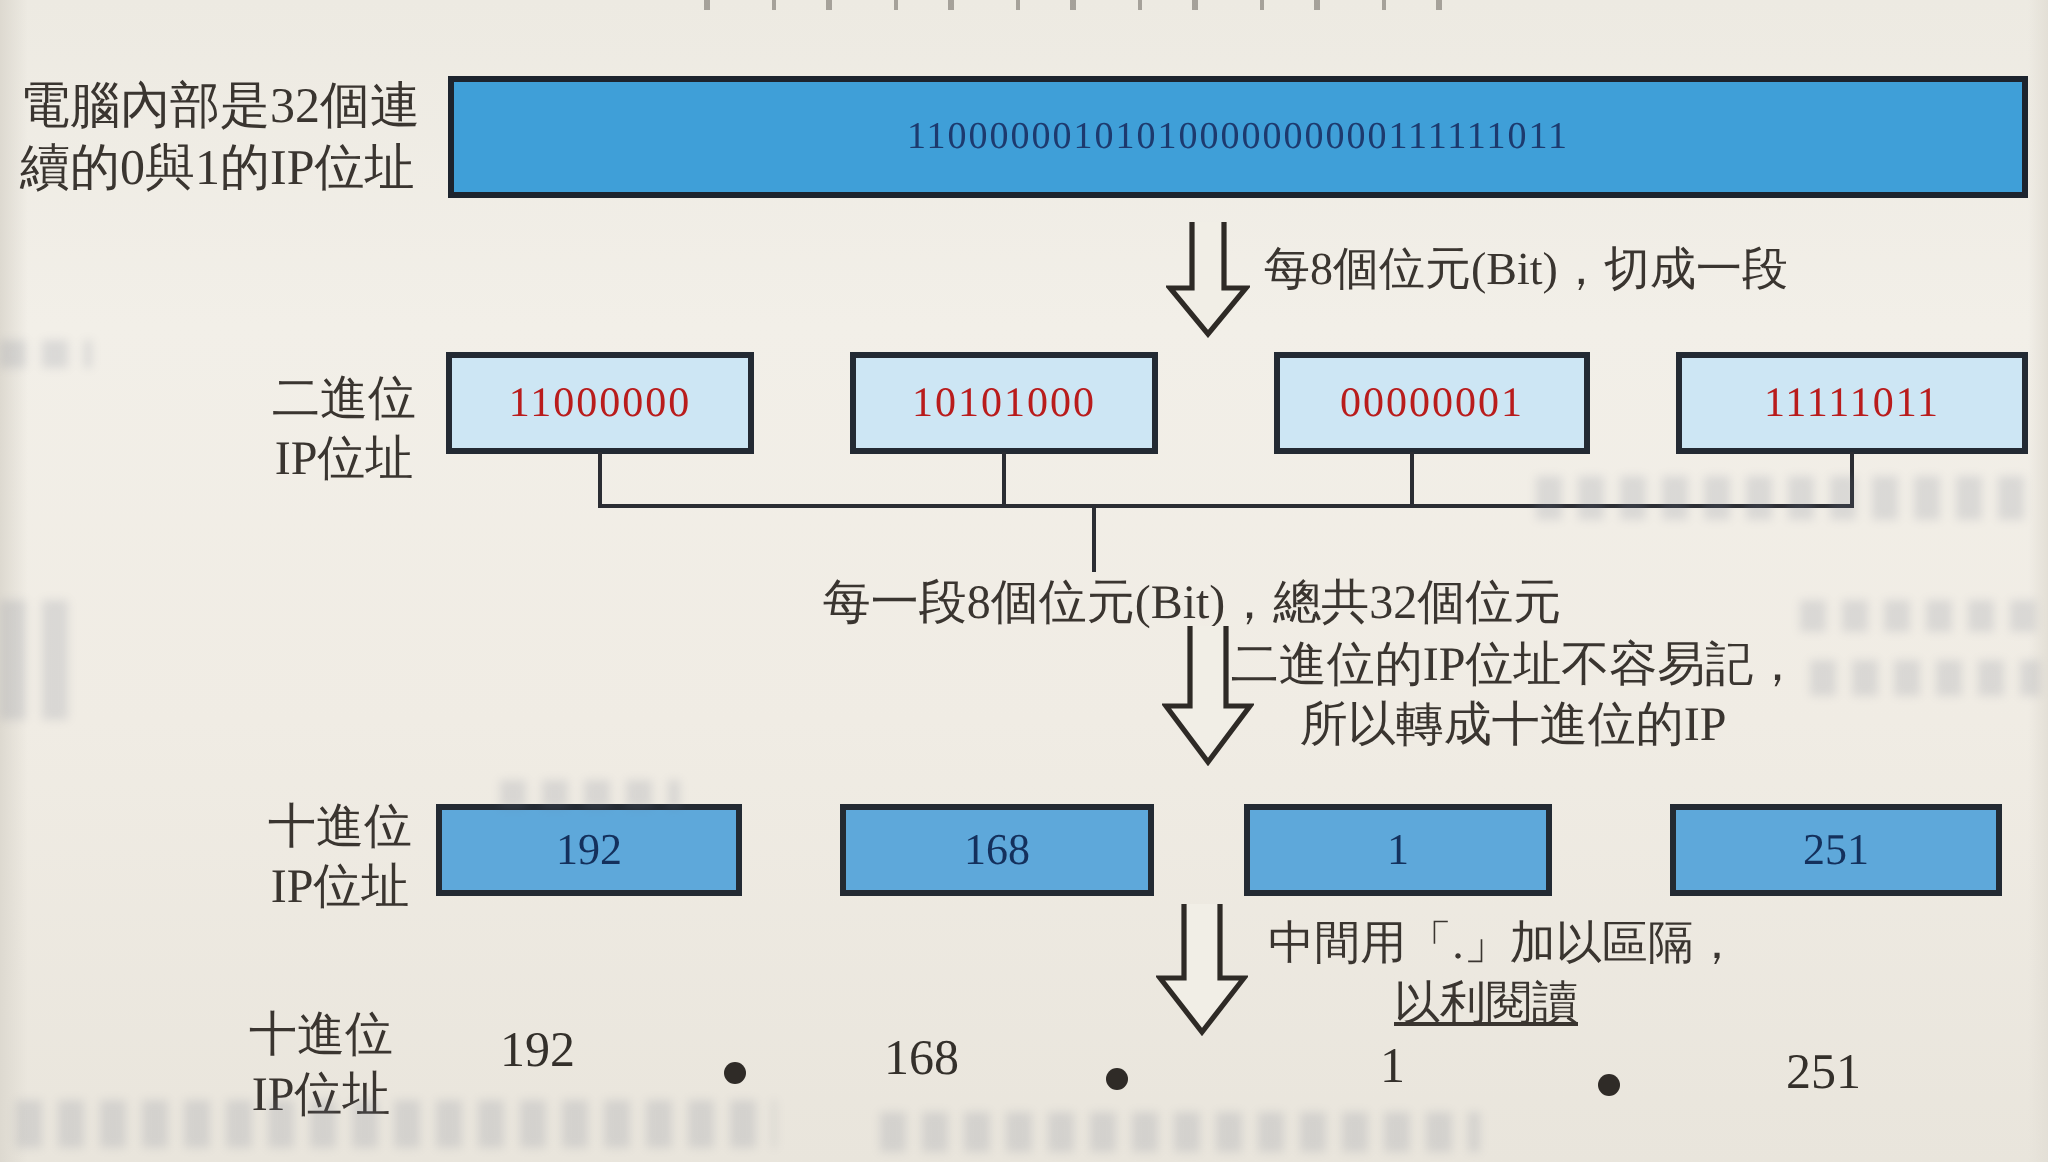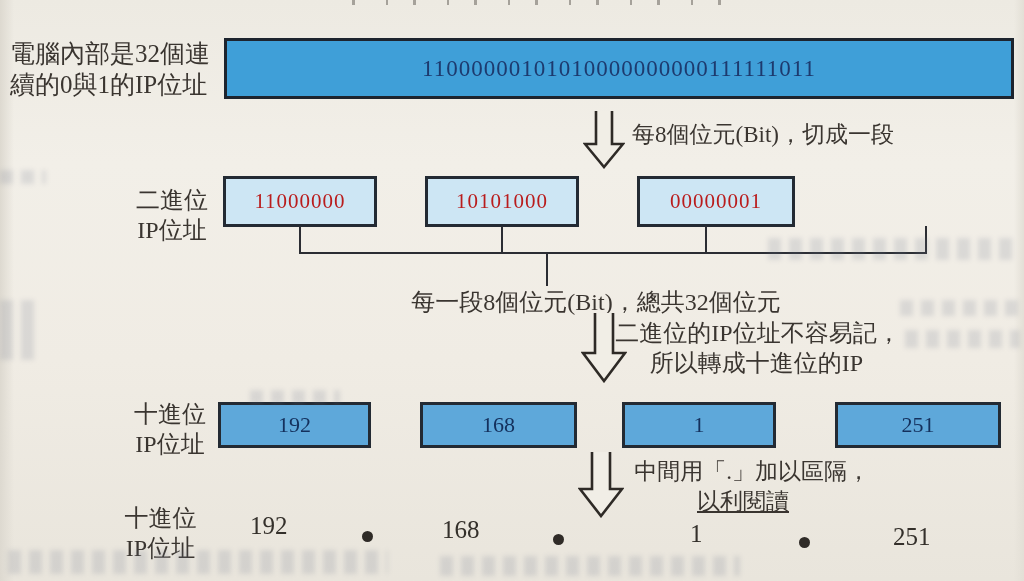--- a/index.html
+++ b/index.html
@@ -11,21 +11,21 @@
       linear-gradient(180deg, #edeae2 0%, #f2efe8 28%, #f0ece4 62%, #e9e5dc 100%);
     font-family:"Liberation Serif","DejaVu Serif",serif;
   }
   .abs{position:absolute;}
   .cjk{color:#3a3530;font-size:24px;line-height:30px;white-space:nowrap;}
   .center{text-align:center;}
   .bar{
     box-sizing:border-box;background:#3f9fd8;border:3px solid #1d242e;
     display:flex;align-items:center;justify-content:center;
   }
-  .bar-text{color:#1d3a6e;font-size:23px;letter-spacing:1px;}
+  .bar-text{color:#1d3a6e;font-size:19px;letter-spacing:1px;}
   .octet-box{
     box-sizing:border-box;border:3px solid #232a33;
     display:flex;align-items:center;justify-content:center;white-space:nowrap;
   }
   .binary-box{background:#cde6f4;color:#b91c1c;font-size:21px;height:51px;top:176px;letter-spacing:1px;}
   .decimal-box{background:#5ea8da;color:#14305c;font-size:22px;height:46px;top:402px;}
   .bline{background:#2b2d33;}
   .arrow-svg{display:block;}
   .dot{width:11px;height:11px;border-radius:50%;background:#2f2b27;}
   .num{color:#34302b;font-size:25px;white-space:nowrap;}
@@ -58,20 +58,21 @@
   <div class="abs cjk" style="left:632px;top:120px;font-size:23px;">每8個位元(Bit)，切成一段</div>
 
   <div class="abs cjk center" style="left:122px;top:185px;width:100px;">
     <div>二進位</div>
     <div>IP位址</div>
   </div>
 
   <div class="abs octet-box binary-box" style="left:223px;width:154px;">11000000</div>
   <div class="abs octet-box binary-box" style="left:425px;width:154px;">10101000</div>
   <div class="abs octet-box binary-box" style="left:637px;width:158px;">00000001</div>
+  <div class="abs octet-box binary-box" style="left:838px;width:176px;">11111011</div>
 
   <div class="abs bline" style="left:299px;top:226px;width:2px;height:27px;"></div>
   <div class="abs bline" style="left:501px;top:226px;width:2px;height:27px;"></div>
   <div class="abs bline" style="left:705px;top:226px;width:2px;height:27px;"></div>
   <div class="abs bline" style="left:925px;top:226px;width:2px;height:27px;"></div>
   <div class="abs bline" style="left:299px;top:252px;width:628px;height:2px;"></div>
   <div class="abs bline" style="left:546px;top:252px;width:2px;height:34px;"></div>
 
   <div class="abs cjk center" style="left:400px;top:287px;width:392px;">每一段8個位元(Bit)，總共32個位元</div>
 

